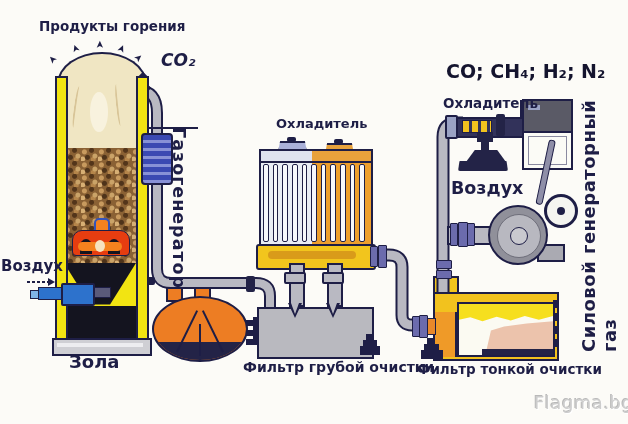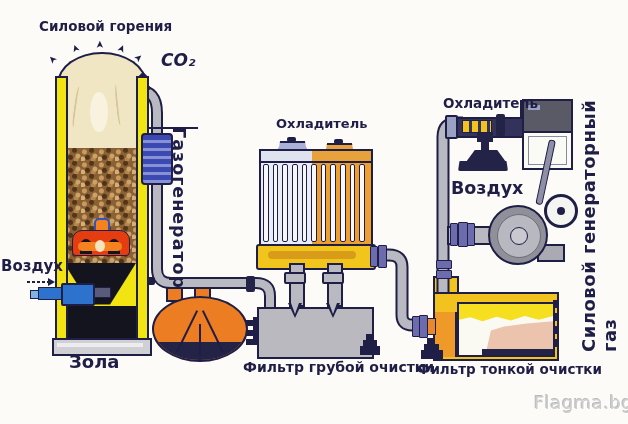--- a/index.html
+++ b/index.html
@@ -306,27 +306,28 @@
   <div class="abs outlet z2"></div>
   <div class="abs blower-bar z3"></div>
   <div class="pflange z4" style="left:450px;top:223px;width:6px;height:21px"></div>
   <div class="pflange z4" style="left:458px;top:222px;width:8px;height:23px"></div>
   <div class="pflange z4" style="left:467px;top:223px;width:6px;height:21px"></div>
   <div class="abs wheel z4">
     <div class="abs wheel-ring"></div>
     <div class="abs wheel-hub"></div>
   </div>
 
-  <div class="lbl z5" style="left:39px;top:18px;font-size:13.5px">Силовой горения</div>
+  <div class="lbl z5" style="left:39px;top:18px;font-size:13.5px">Продукты горения</div>
   <div class="lbl z5" style="left:161px;top:50px;font-size:17px;font-style:italic">CO₂</div>
   <div class="abs vlabel-left z5">Газогенератор</div>
   <div class="lbl z5" style="left:1px;top:257px;font-size:15px">Воздух</div>
   <div class="lbl z5" style="left:69px;top:351px;font-size:18px">Зола</div>
   <div class="lbl z5" style="left:276px;top:116px;font-size:13px">Охладитель</div>
   <div class="lbl z5" style="left:243px;top:359px;font-size:14px">Фильтр грубой очистки</div>
   <div class="lbl z5" style="left:417px;top:361px;font-size:13.5px">Фильтр тонкой очистки</div>
+  <div class="lbl z5" style="left:446px;top:60px;font-size:19px;color:#14142e">CO; CH₄; H₂; N₂</div>
   <div class="lbl z5" style="left:443px;top:95px;font-size:13.5px">Охладитель</div>
   <div class="lbl z5" style="left:451px;top:178px;font-size:17.5px">Воздух</div>
   <div class="abs vlabel-right z5">
     <span>Силовой генераторный газ</span>
   </div>
   <div class="abs watermark z5">Flagma.bg</div>
 </div>
 
 </body></html>

